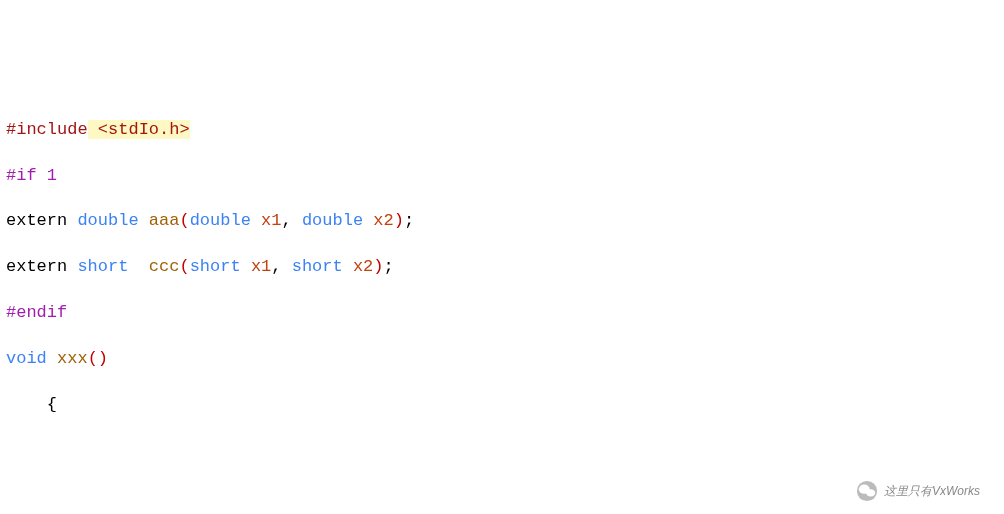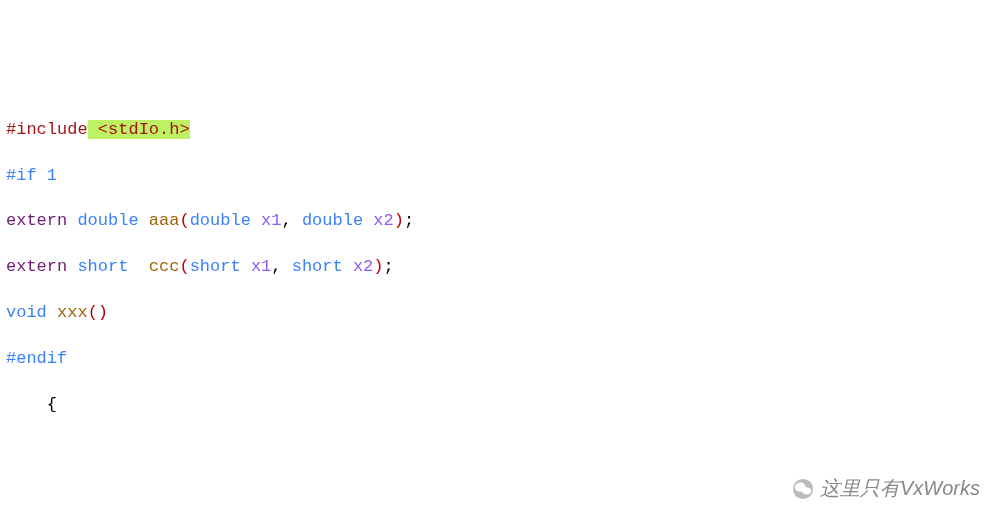--- a/index.html
+++ b/index.html
@@ -6,55 +6,55 @@
     margin: 0;
     padding: 4px 6px;
     background: #ffffff;
     font-family: "Consolas", "Courier New", monospace;
     font-size: 17px;
     line-height: 1.35;
     white-space: pre;
     color: #000000;
   }
   .line { display: block; }
-  .kw-olive { color: #701a75; margin-top: 36px; }
+  .kw-olive { color: #000000; margin-top: 36px; }
   .preproc { color: #a31515; }
-  .pp-cond { color: #3b82f6; margin-top: 48px; }
+  .pp-cond { color: #a21caf; margin-top: 48px; }
   .type { color: #3b82f6; }
-  .ident { color: #8b5cf6; }
+  .ident { color: #c2410c; }
   .func { color: #a16207; }
   .paren { color: #c00000; }
   .punct { color: #000000; }
-  .hl { background: #bef264; }
+  .hl { background: #fef9c3; }
   .watermark {
     position: fixed;
     right: 24px;
     bottom: 12px;
     font-family: sans-serif;
-    font-size: 20px;
+    font-size: 12px;
     color: #888888;
     font-style: italic;
     display: flex;
     align-items: center;
     gap: 6px;
   }
   .watermark svg { display: block; }
 </style>
 </head>
 <body>
 
 
 
 <div class="code">
 <span class="line"><span class="preproc">#include</span><span class="preproc hl"> &lt;stdIo.h&gt;</span></span>
 <span class="line"><span class="pp-cond">#if 1</span></span>
 <span class="line"><span class="kw-olive">extern</span> <span class="type">double</span> <span class="func">aaa</span><span class="paren">(</span><span class="type">double</span> <span class="ident">x1</span><span class="punct">,</span> <span class="type">double</span> <span class="ident">x2</span><span class="paren">)</span><span class="punct">;</span></span>
 <span class="line"><span class="kw-olive">extern</span> <span class="type">short</span>  <span class="func">ccc</span><span class="paren">(</span><span class="type">short</span> <span class="ident">x1</span><span class="punct">,</span> <span class="type">short</span> <span class="ident">x2</span><span class="paren">)</span><span class="punct">;</span></span>
+<span class="line"><span class="pp-cond">#endif</span></span>
 <span class="line"><span class="type">void</span> <span class="func">xxx</span><span class="paren">(</span><span class="paren">)</span></span>
-<span class="line"><span class="pp-cond">#endif</span></span>
 <span class="line">    <span class="punct">{</span></span>
 
 
 
 
 
 
 
 
 

